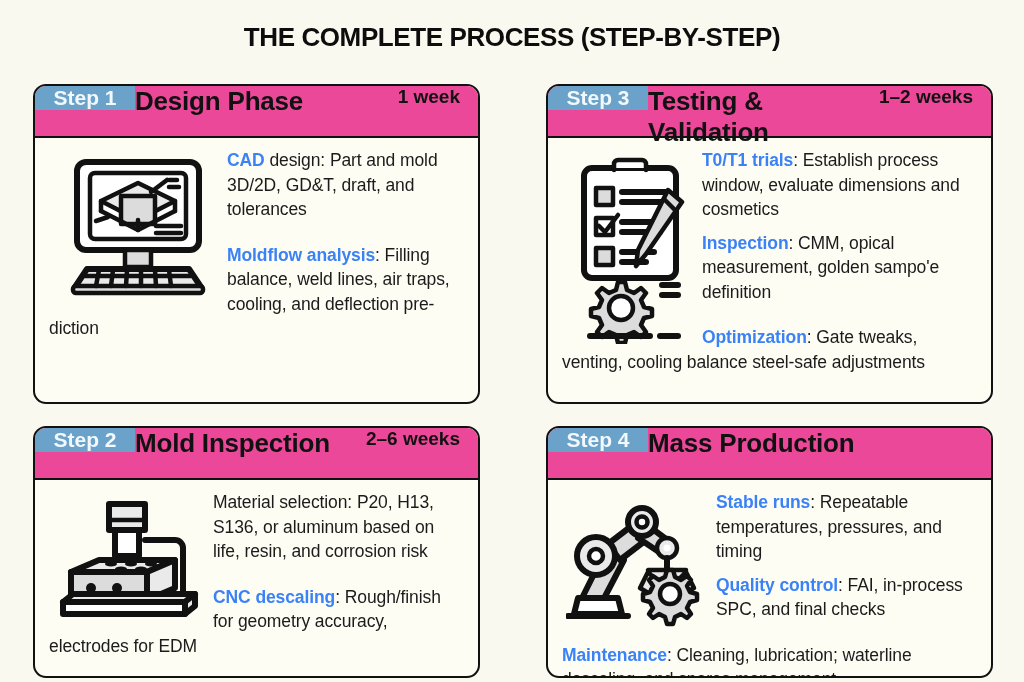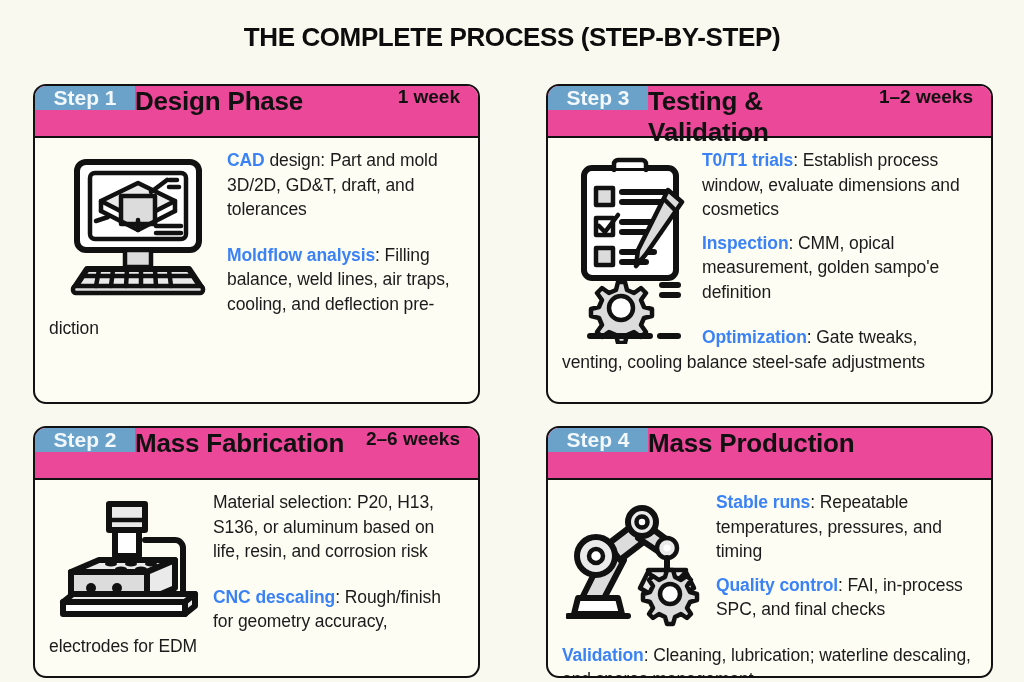--- a/index.html
+++ b/index.html
@@ -227,21 +227,21 @@
         </span>
         <p class="para"><b>T0/T1 trials</b><span>: Establish process window, evaluate dimensions and cosmetics</span></p>
         <p class="para"><b>Inspection</b><span>: CMM, opical measurement, golden sampo'e definition</span></p>
         <p class="para"><b>Optimization</b><span>: Gate tweaks, venting, cooling balance steel-safe adjustments</span></p>
       </div>
     </div>
 
     <div class="card card-2">
       <div class="card-header">
         <div class="step-badge">Step 2</div>
-        <div class="header-title">Mass Fabrication</div>
+        <div class="header-title">Mold Inspection</div>
         <div class="header-duration">2–6 weeks</div>
       </div>
       <div class="card-body">
         <span class="icon-float">
           <svg class="icon-svg" width="150" height="130" viewBox="0 0 150 130">
             <rect x="56" y="6" width="36" height="26" class="lgray"></rect>
             <rect x="56" y="6" width="36" height="26" class="stroke"></rect>
             <line x1="58" y1="22" x2="90" y2="22" class="stroke-thin"></line>
             <rect x="62" y="32" width="24" height="26" class="white"></rect>
             <rect x="62" y="32" width="24" height="26" class="stroke"></rect>
@@ -313,18 +313,18 @@
             <g transform="translate(74,70)">
               <path d="M27 0 l6 0 l2 7 l6 3 l6 -4 l4 4 l-4 6 l3 6 l7 2 l0 6 l-7 2 l-3 6 l4 6 l-4 4 l-6 -4 l-6 3 l-2 7 l-6 0 l-2 -7 l-6 -3 l-6 4 l-4 -4 l4 -6 l-3 -6 l-7 -2 l0 -6 l7 -2 l3 -6 l-4 -6 l4 -4 l6 4 l6 -3 z" class="gray"></path>
               <path d="M27 0 l6 0 l2 7 l6 3 l6 -4 l4 4 l-4 6 l3 6 l7 2 l0 6 l-7 2 l-3 6 l4 6 l-4 4 l-6 -4 l-6 3 l-2 7 l-6 0 l-2 -7 l-6 -3 l-6 4 l-4 -4 l4 -6 l-3 -6 l-7 -2 l0 -6 l7 -2 l3 -6 l-4 -6 l4 -4 l6 4 l6 -3 z" class="stroke-thin"></path>
               <circle cx="30" cy="24" r="10" class="white"></circle>
               <circle cx="30" cy="24" r="10" class="stroke-thin"></circle>
             </g>
           </svg>
         </span>
         <p class="para"><b>Stable runs</b><span>: Repeatable temperatures, pressures, and timing</span></p>
         <p class="para"><b>Quality control</b><span>: FAI, in-process SPC, and final checks</span></p>
-        <p class="para"><b>Validation</b><span>: Cleaning, lubrication; waterline descaling, and spares management</span></p>
+        <p class="para"><b>Maintenance</b><span>: Cleaning, lubrication; waterline descaling, and spares management</span></p>
       </div>
     </div>
 
   </div>
 </div>
 
 </body></html>

